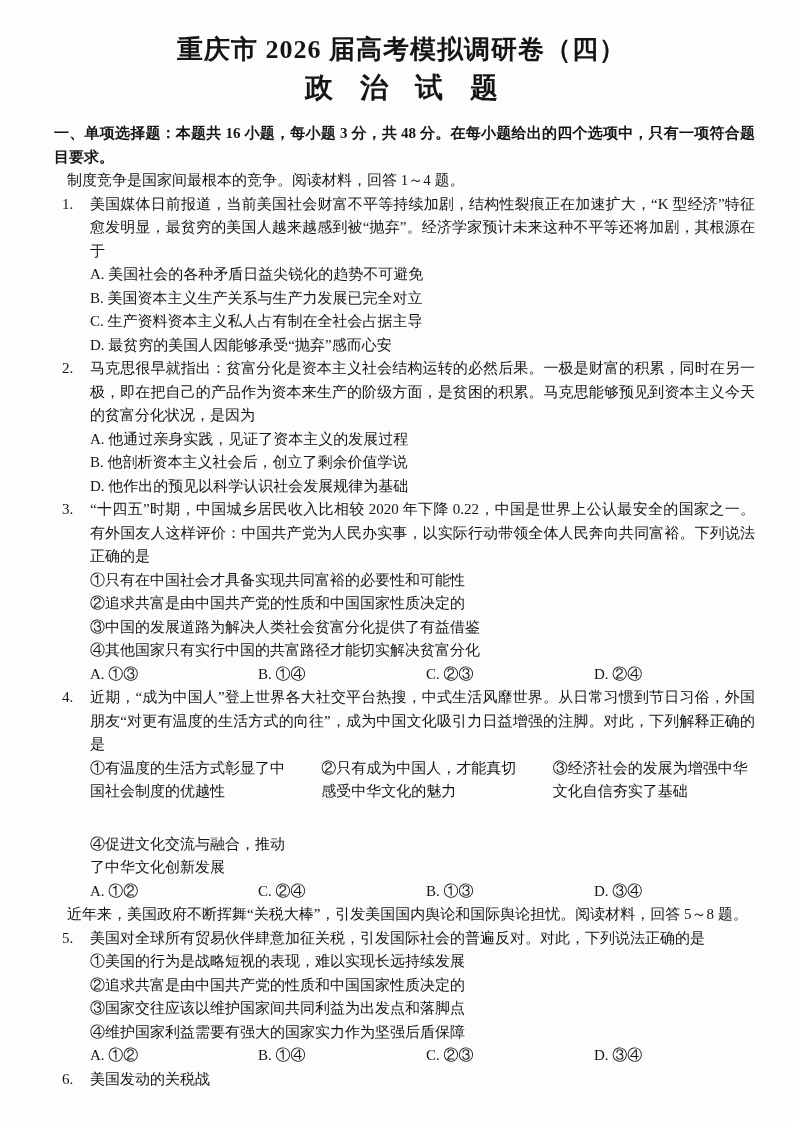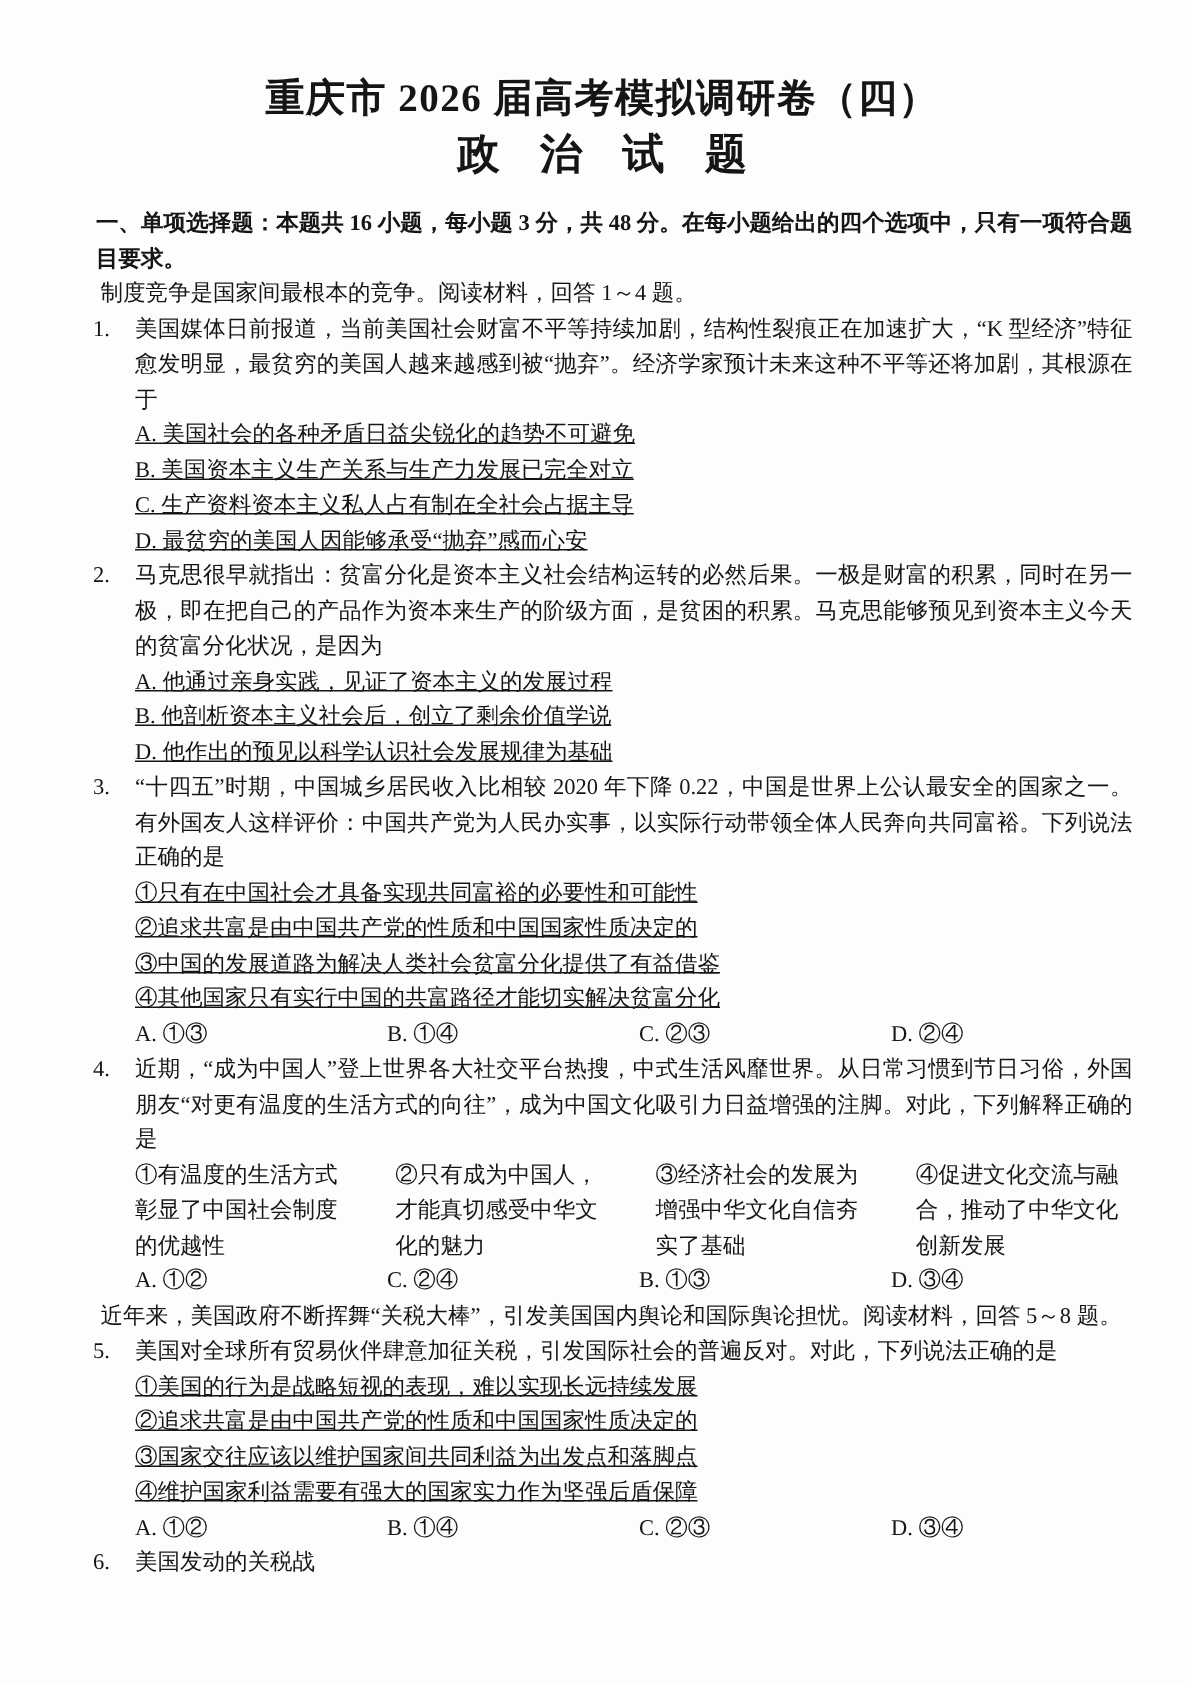--- a/index.html
+++ b/index.html
@@ -10,21 +10,21 @@
   .page {
     position: relative;
     width: 794px;
     height: 1123px;
     box-sizing: border-box;
     background: #fdfdfc;
     color: #151515;
     font-family: "Liberation Serif", "DejaVu Serif", serif;
     font-size: 15px;
     line-height: 23.5px;
-    padding: 40px 39px 0 48px;
+    padding: 24px 39px 0 48px;
     overflow: hidden;
   }
   .title {
     font-size: 26px;
     line-height: 32px;
     font-weight: 700;
     text-align: center;
     margin: 10px 0 4px 0;
     letter-spacing: 1px;
   }
@@ -33,21 +33,21 @@
     line-height: 36px;
     font-weight: 700;
     text-align: center;
     letter-spacing: 10px;
     text-indent: 10px;
     margin: 4px 0 16px 0;
     font-family: Liberation Serif, serif;
   }
   .section-hdr {
     font-weight: 700;
-    margin: 0 0 0 16px;
+    margin: 0 0 0 6px;
     text-align: justify;
   }
   .indent {
     margin: 0 0 0 19px;
   }
   p { margin: 0; }
   .q {
     position: relative;
     margin-left: 14px;
     padding-left: 28px;
@@ -55,29 +55,28 @@
   .qnum {
     position: absolute;
     left: 0;
     top: 0;
   }
   .stem {
     text-align: justify;
   }
   .opt, .stmt {
     text-align: left;
-    text-decoration: underline;
   }
   .opt-grid {
     display: grid;
     grid-template-columns: 168px 168px 168px 1fr;
   }
   .stmt-grid2 {
     display: grid;
-    grid-template-columns: 1fr 1fr 1fr 1fr;
+    grid-template-columns: 1fr 1fr 1fr;
     column-gap: 6px;
     gap: 29px;
   }
 </style>
 </head>
 <body>
 
 <div class="page">
 
   <h1 class="title">重庆市 2026 届高考模拟调研卷（四）</h1>

